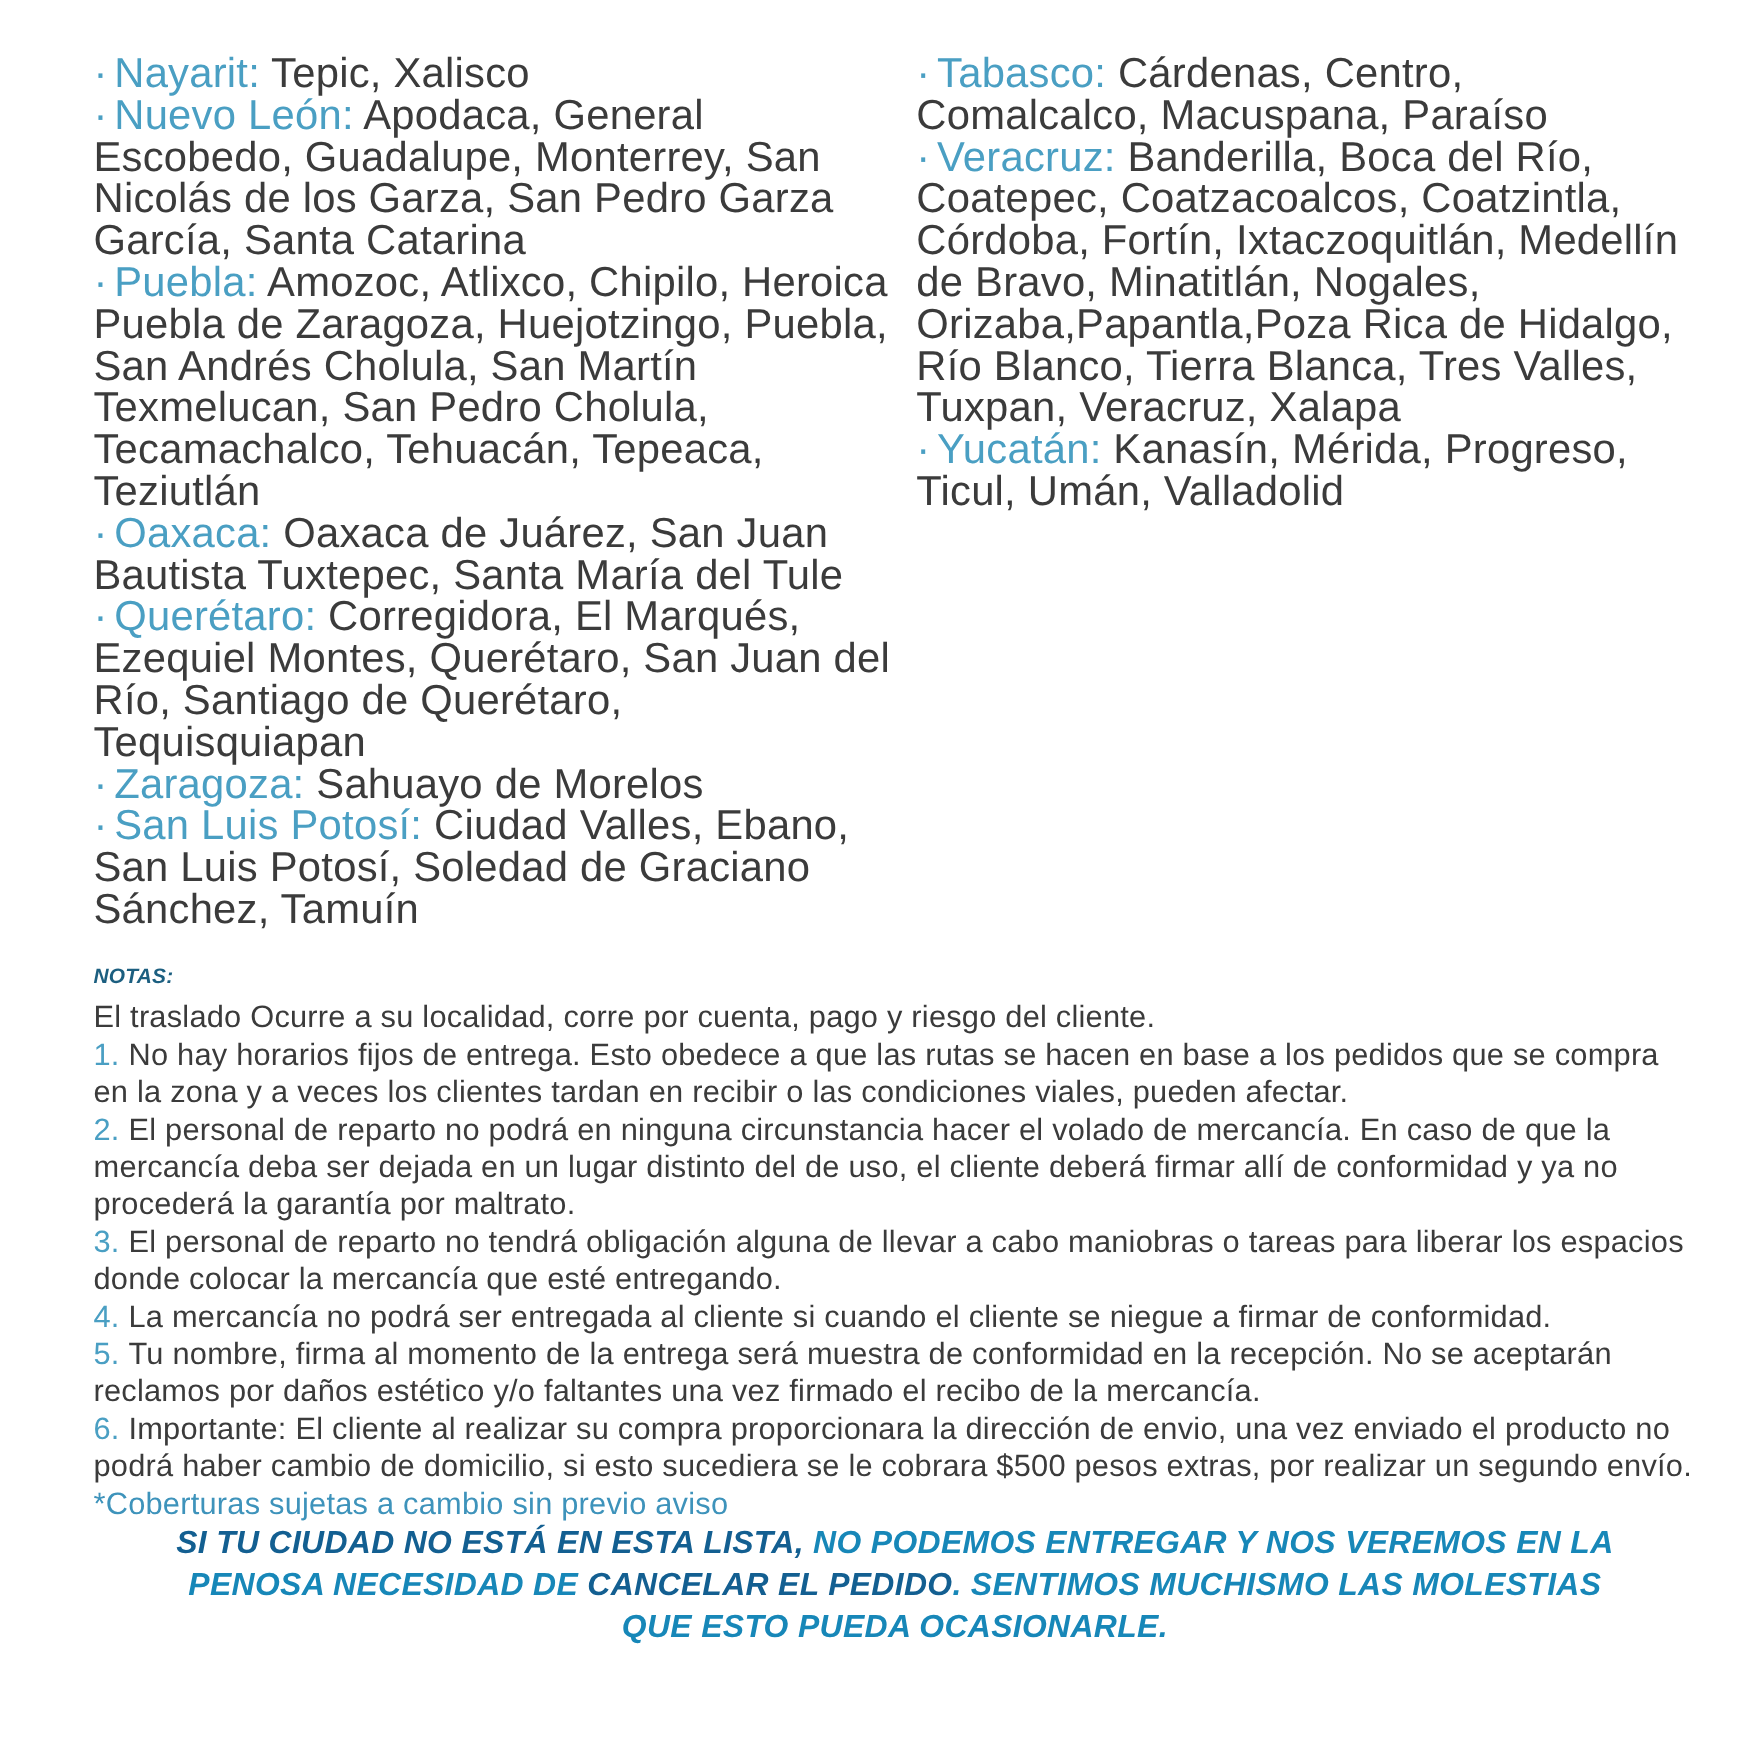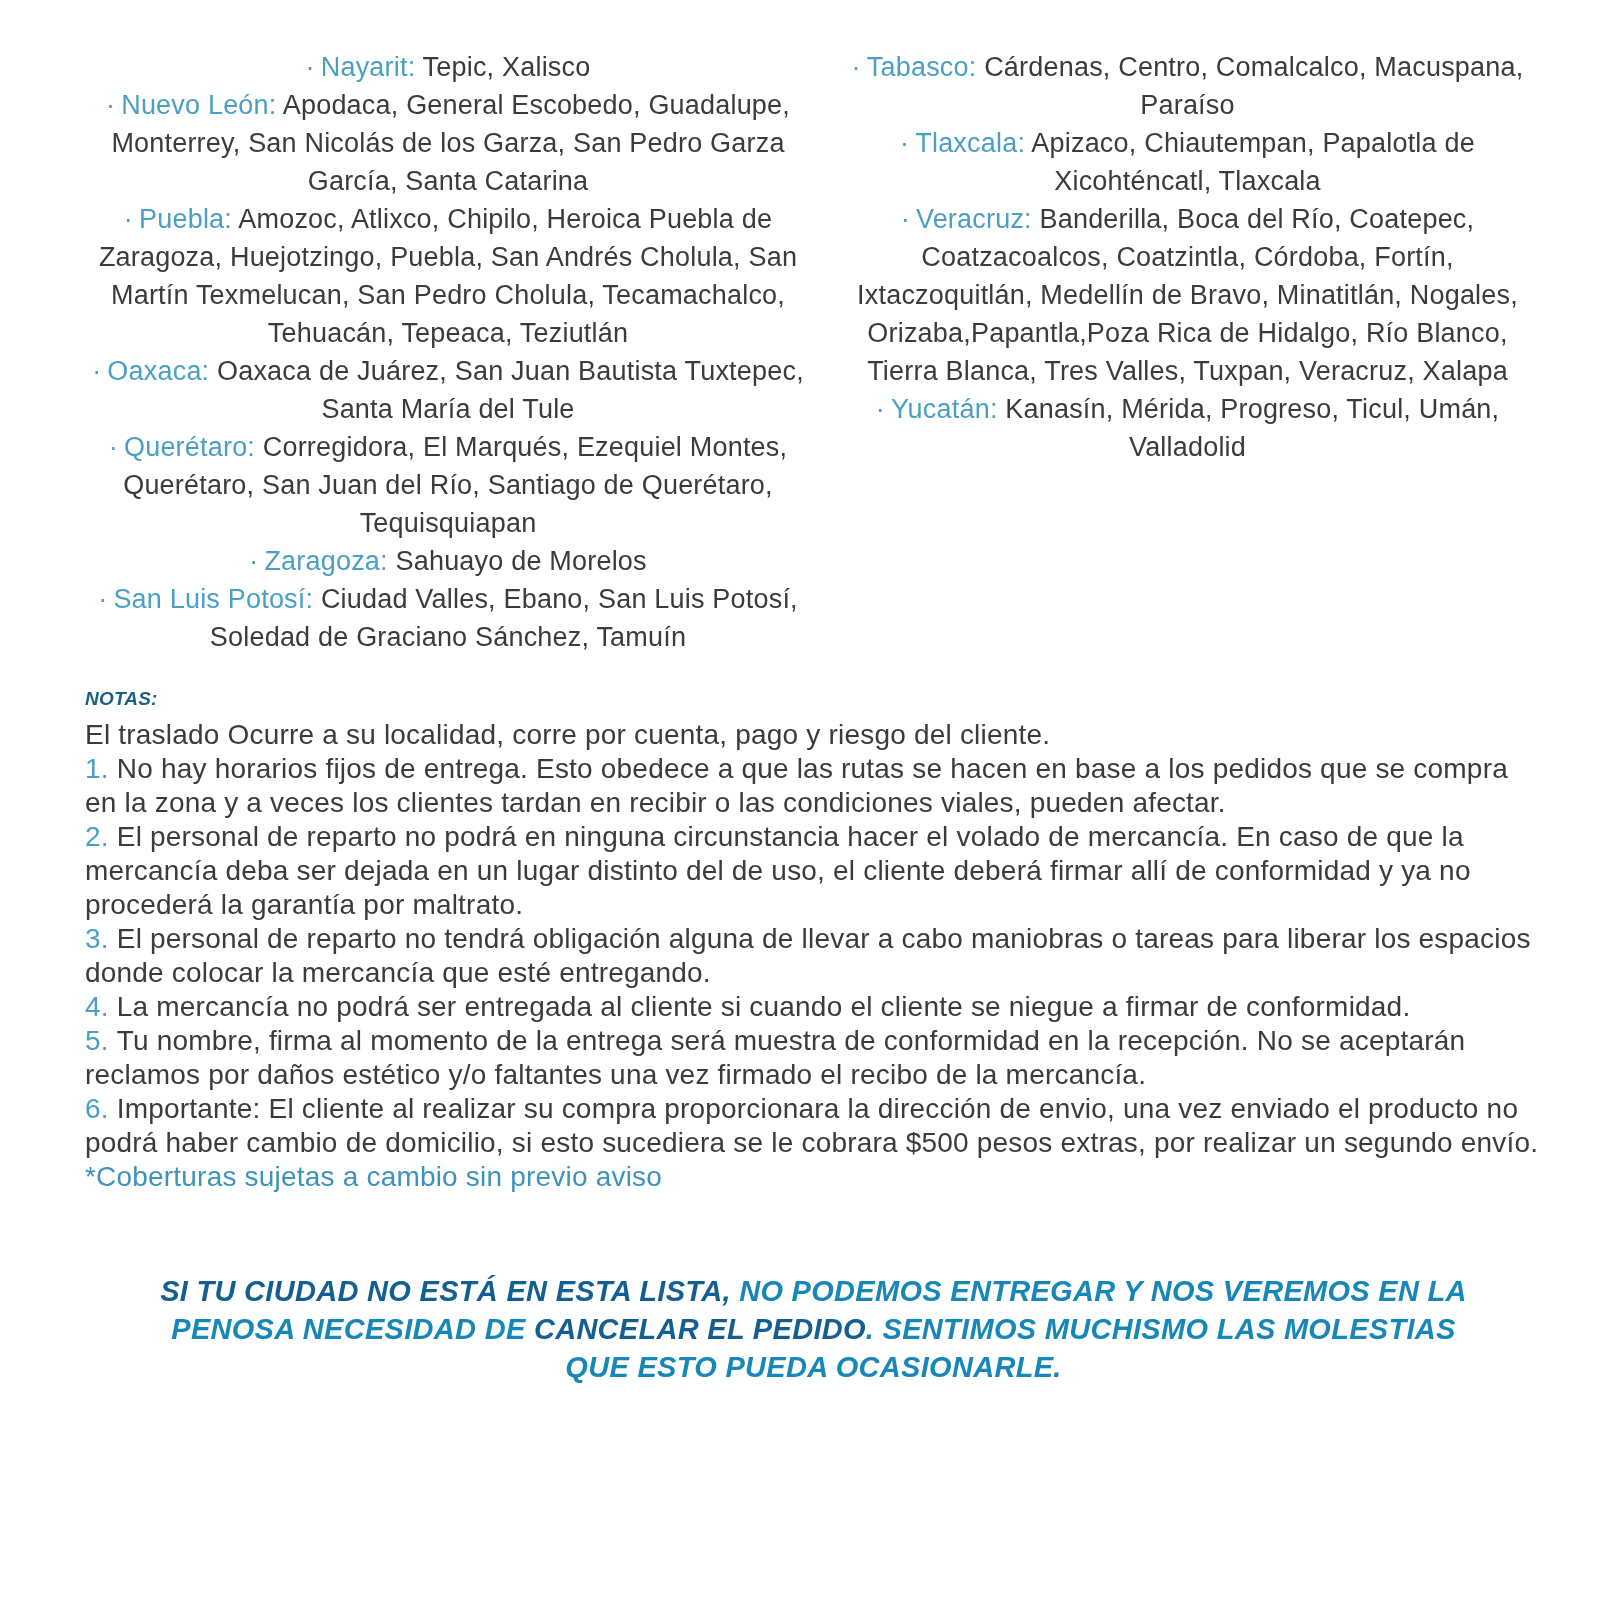--- a/index.html
+++ b/index.html
@@ -19,24 +19,23 @@
     width: 1600px;
     height: 1600px;
     padding: 48px 58px 0 85px;
   }
   
   .columns {
     display: flex;
     align-items: flex-start;
   }
   .col {
-    font-size: 27px;
+    font-size: 38px;
     line-height: 38px;
     letter-spacing: 0.2px;
-    text-align: center;
   }
   .col-left  { width: 726px; margin-right: 22px; }
   .col-right { width: 709px; }
   .entry { margin: 0; }
   .bullet {
     color: #4a9fc3;
     margin-right: 6px;
   }
   .state {
     color: #4a9fc3;
@@ -63,21 +62,20 @@
   .note-num {
     color: #4a9fc3;
     margin-right: 8px;
   }
   .footnote {
     margin: 0;
     color: #3e93bb;
   }
   
   .banner {
-    margin-top: 78px;
     padding: 0 55px;
     text-align: center;
     font-size: 29px;
     line-height: 38px;
     font-weight: bold;
     font-style: italic;
     letter-spacing: 0.3px;
   }
   .seg-dark  { color: #135f91; }
   .seg-light { color: #1787b8; }
@@ -94,21 +92,20 @@
       <p class="entry"><span class="bullet">·</span><span class="state">Nuevo León:</span> <span class="cities">Apodaca, General Escobedo, Guadalupe, Monterrey, San Nicolás de los Garza, San Pedro Garza García, Santa Catarina</span></p>
       <p class="entry"><span class="bullet">·</span><span class="state">Puebla:</span> <span class="cities">Amozoc, Atlixco, Chipilo, Heroica Puebla de Zaragoza, Huejotzingo, Puebla, San Andrés Cholula, San Martín Texmelucan, San Pedro Cholula, Tecamachalco, Tehuacán, Tepeaca, Teziutlán</span></p>
       <p class="entry"><span class="bullet">·</span><span class="state">Oaxaca:</span> <span class="cities">Oaxaca de Juárez, San Juan Bautista Tuxtepec, Santa María del Tule</span></p>
       <p class="entry"><span class="bullet">·</span><span class="state">Querétaro:</span> <span class="cities">Corregidora, El Marqués, Ezequiel Montes, Querétaro, San Juan del Río, Santiago de Querétaro, Tequisquiapan</span></p>
       <p class="entry"><span class="bullet">·</span><span class="state">Zaragoza:</span> <span class="cities">Sahuayo de Morelos</span></p>
       <p class="entry"><span class="bullet">·</span><span class="state">San Luis Potosí:</span> <span class="cities">Ciudad Valles, Ebano, San Luis Potosí, Soledad de Graciano Sánchez, Tamuín</span></p>
     </div>
 
     <div class="col col-right">
       <p class="entry"><span class="bullet">·</span><span class="state">Tabasco:</span> <span class="cities">Cárdenas, Centro, Comalcalco, Macuspana, Paraíso</span></p>
-      <p class="entry"><span class="bullet">·</span><span class="state">Tlaxcala:</span> <span class="cities">Apizaco, Chiautempan, Papalotla de Xicohténcatl, Tlaxcala</span></p>
       <p class="entry"><span class="bullet">·</span><span class="state">Veracruz:</span> <span class="cities">Banderilla, Boca del Río, Coatepec, Coatzacoalcos, Coatzintla, Córdoba, Fortín, Ixtaczoquitlán, Medellín de Bravo, Minatitlán, Nogales, Orizaba,Papantla,Poza Rica de Hidalgo, Río Blanco, Tierra Blanca, Tres Valles, Tuxpan, Veracruz, Xalapa</span></p>
       <p class="entry"><span class="bullet">·</span><span class="state">Yucatán:</span> <span class="cities">Kanasín, Mérida, Progreso, Ticul, Umán, Valladolid</span></p>
     </div>
 
   </div>
 
   <div class="notes">
     <p class="notes-heading">NOTAS:</p>
     <p class="note-line">El traslado Ocurre a su localidad, corre por cuenta, pago y riesgo del cliente.</p>
 

